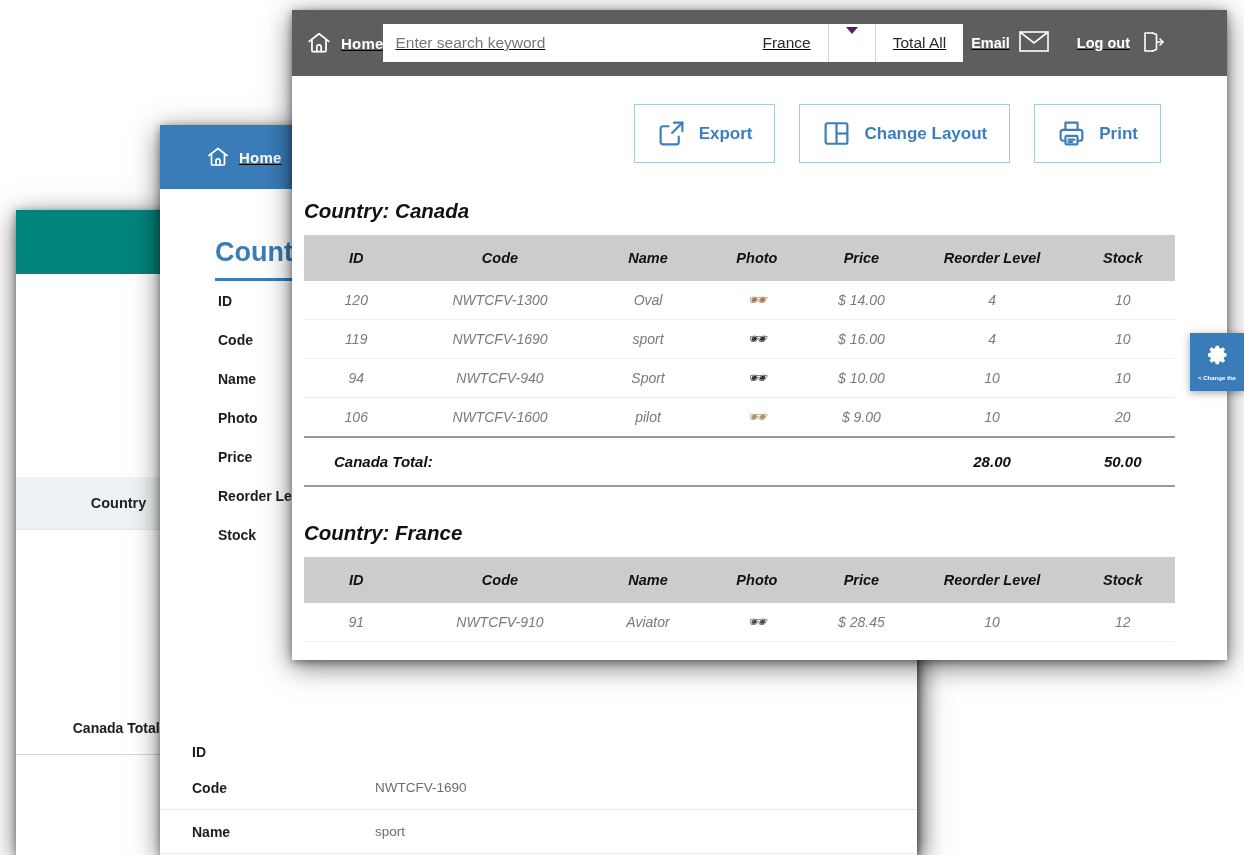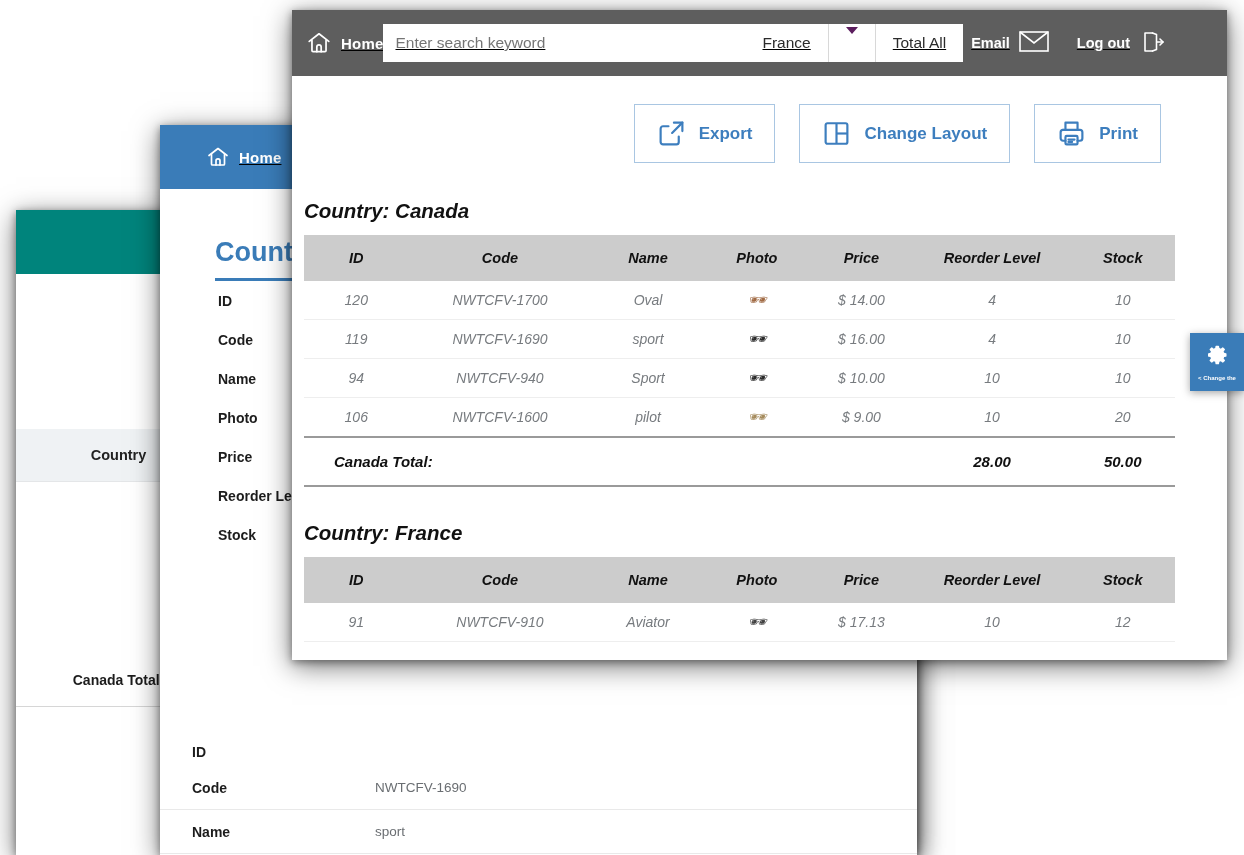--- a/index.html
+++ b/index.html
@@ -25,21 +25,21 @@
   .appbar.gray { background: #5e5e5e; }
 
   .home-btn { display: flex; align-items: center; gap: 9px; color: #ffffff; font-weight: bold; font-size: 15px; letter-spacing: .2px; cursor: pointer; }
   .home-btn svg { display: block; }
 
   
   #win-back { left: 16px; top: 210px; width: 900px; height: 645px; }
   #win-back .appbar { height: 64px; justify-content: flex-end; padding-right: 0; }
   #win-back .home-wrap { width: 160px; display:flex; justify-content:flex-end; padding-right: 14px; }
   .back-body { padding: 0; }
-  .back-col { width: 205px; }
+  .back-col { width: 205px; margin-top: 48px; }
   .cell-head {
     background: #eff2f4; color: #222; font-weight: bold; font-size: 14.5px;
     text-align: center; padding: 18px 10px; border-bottom: 1px solid #e4e6e8;
   }
   .cell-val {
     color: #6f7377; font-size: 13.5px; text-align: center; padding: 17px 10px;
     border-bottom: 1px solid #ececec;
   }
   .cell-total { color: #1c1c1c; font-weight: bold; font-size: 14px; text-align: center; padding: 18px 10px; border-bottom: 1px solid #d6d6d6; }
   .spacer-block { height: 155px; }
@@ -288,21 +288,21 @@
             <th class="c-name">Name</th>
             <th class="c-photo">Photo</th>
             <th class="c-price">Price</th>
             <th class="c-reorder">Reorder Level</th>
             <th class="c-stock">Stock</th>
           </tr>
         </thead>
         <tbody>
           <tr>
             <td>120</td>
-            <td>NWTCFV-1700</td>
+            <td>NWTCFV-1300</td>
             <td>Oval</td>
             <td><span class="glasses g-brown">🕶</span></td>
             <td>$ 14.00</td>
             <td>4</td>
             <td>10</td>
           </tr>
           <tr>
             <td>119</td>
             <td>NWTCFV-1690</td>
             <td>sport</td>
@@ -349,21 +349,21 @@
             <th class="c-reorder">Reorder Level</th>
             <th class="c-stock">Stock</th>
           </tr>
         </thead>
         <tbody>
           <tr>
             <td>91</td>
             <td>NWTCFV-910</td>
             <td>Aviator</td>
             <td><span class="glasses g-gray">🕶</span></td>
-            <td>$ 17.13</td>
+            <td>$ 28.45</td>
             <td>10</td>
             <td>12</td>
           </tr>
         </tbody>
       </table>
     </div>
   </div>
 
   <div id="gear-tab">
     <span>

